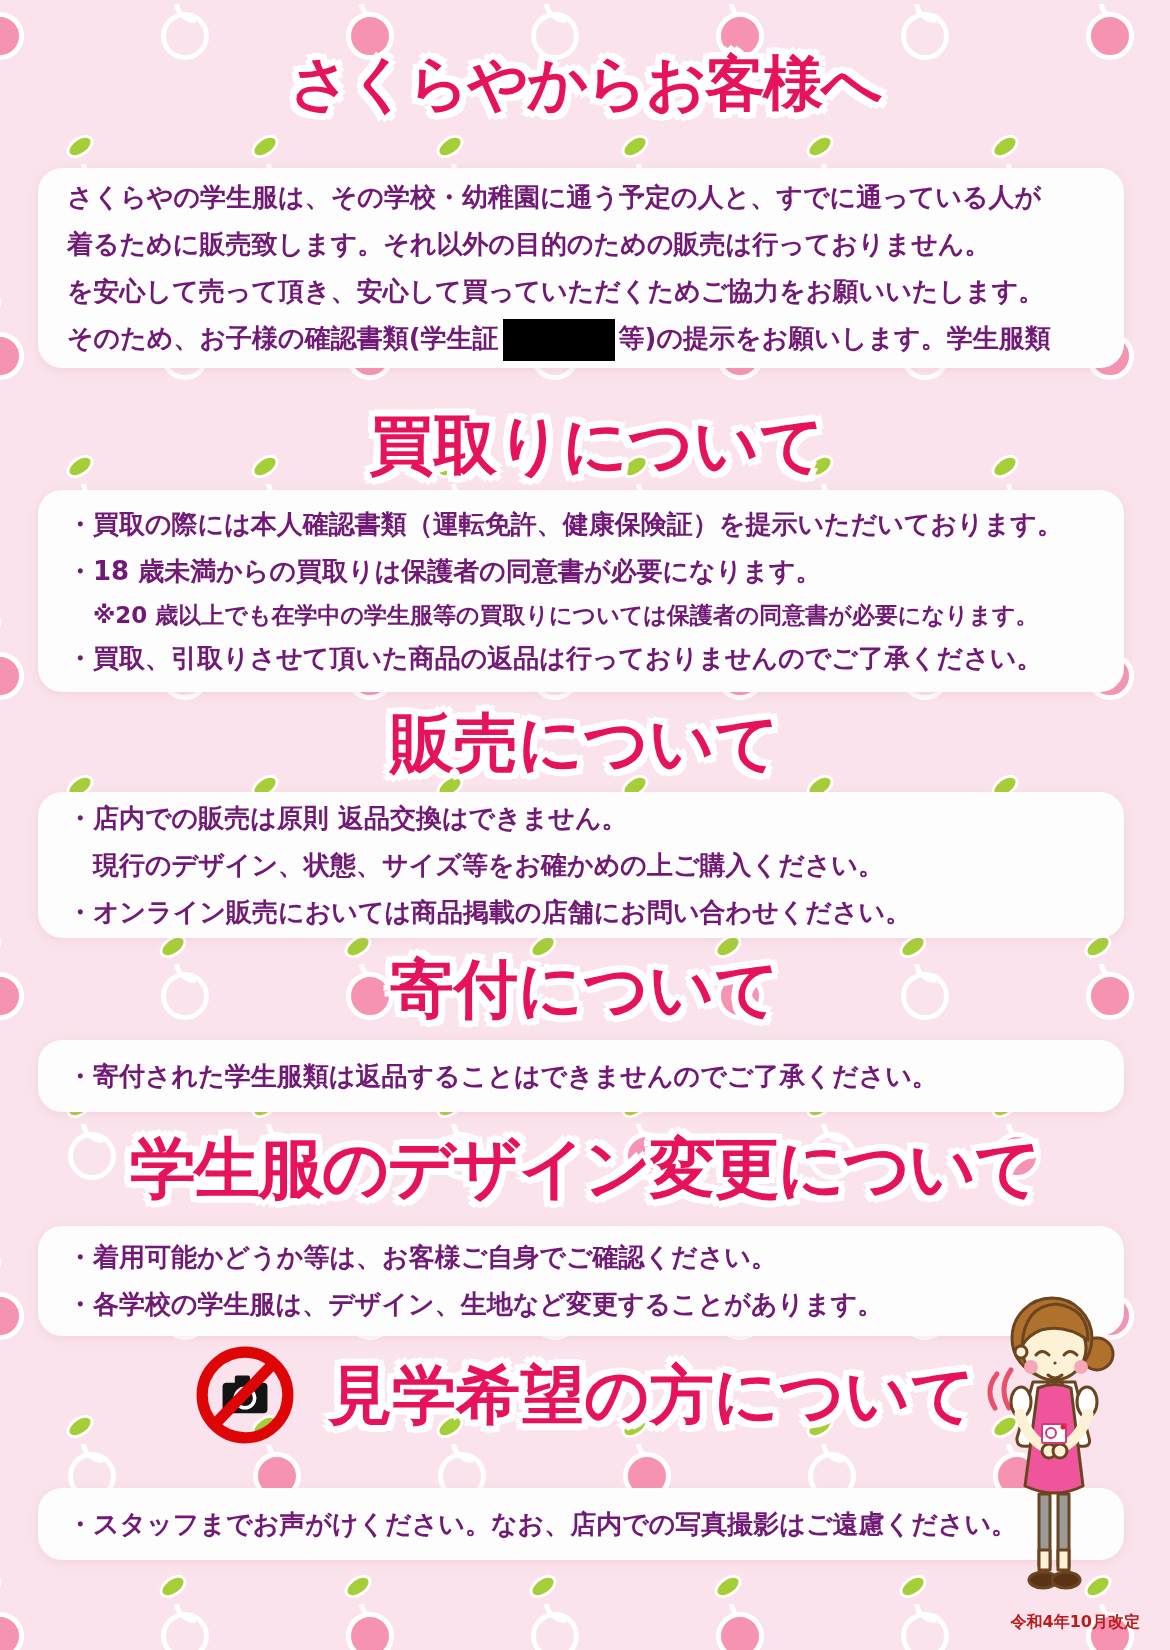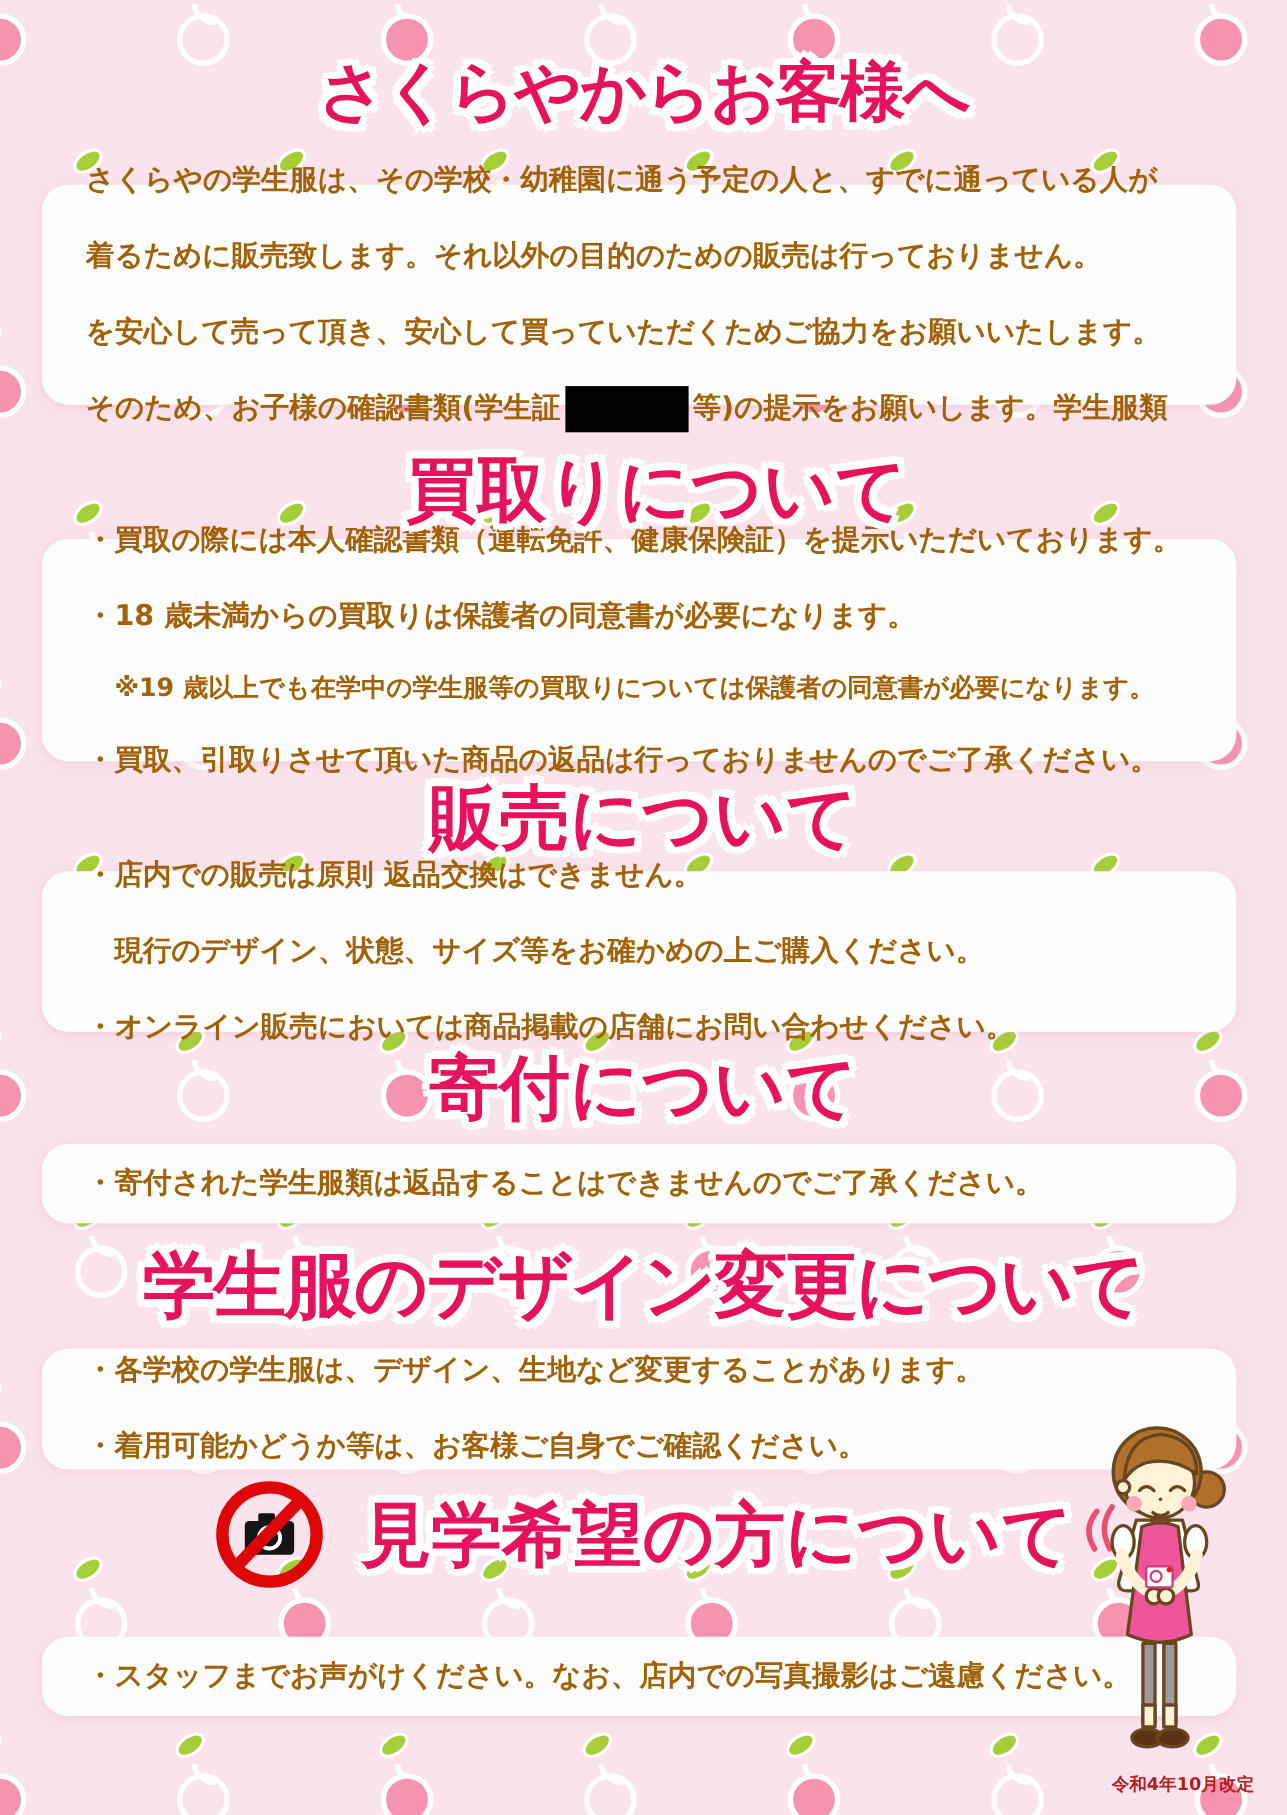--- a/index.html
+++ b/index.html
@@ -41,21 +41,21 @@
   
   .panel{position:absolute;left:38px;width:1086px;background:#fefdfe;border-radius:24px;z-index:1;
     display:flex;flex-direction:column;justify-content:center;padding:0 28px;box-sizing:border-box;
     box-shadow:0 2px 8px rgba(225,160,185,.25);}
   .intro-panel{top:168px;height:200px;}
   .kaitori-panel{top:490px;height:202px;}
   .hanbai-panel{top:792px;height:146px;}
   .kifu-panel{top:1040px;height:72px;}
   .design-panel{top:1226px;height:110px;}
   .kengaku-panel{top:1488px;height:72px;}
-  .line{margin:12px;font-size:26px;font-weight:bold;color:#a16207;line-height:45px;white-space:nowrap;}
+  .line{margin:1px;font-size:26px;font-weight:bold;color:#701a75;line-height:45px;white-space:nowrap;}
   .note{font-size:23px;padding-left:26px;line-height:38px;}
   .cont{padding-left:26px;}
   .redaction{display:inline-block;width:112px;height:42px;background:#000;
     vertical-align:middle;margin:0 4px;}
   
   .character{position:absolute;left:975px;top:1288px;width:160px;height:310px;z-index:3;}
   .revision{position:absolute;right:30px;top:1612px;font-size:16px;font-weight:bold;color:#b91c1c;z-index:3;}
 </style>
 </head>
 <body>
@@ -423,40 +423,40 @@
     <p class="line">さくらやの学生服は、その学校・幼稚園に通う予定の人と、すでに通っている人が</p>
     <p class="line">着るために販売致します。それ以外の目的のための販売は行っておりません。</p>
     <p class="line">を安心して売って頂き、安心して買っていただくためご協力をお願いいたします。</p>
     <p class="line"><span>そのため、お子様の確認書類(学生証</span><span class="redaction"></span><span>等)の提示をお願いします。学生服類</span></p>
   </section>
 
   <h2 class="sec-title t-kaitori outline-white">買取りについて</h2>
   <section class="panel kaitori-panel">
     <p class="line">・買取の際には本人確認書類（運転免許、健康保険証）を提示いただいております。</p>
     <p class="line">・18 歳未満からの買取りは保護者の同意書が必要になります。</p>
-    <p class="line note">※19 歳以上でも在学中の学生服等の買取りについては保護者の同意書が必要になります。</p>
+    <p class="line note">※20 歳以上でも在学中の学生服等の買取りについては保護者の同意書が必要になります。</p>
     <p class="line">・買取、引取りさせて頂いた商品の返品は行っておりませんのでご了承ください。</p>
   </section>
 
   <h2 class="sec-title t-hanbai outline-white">販売について</h2>
   <section class="panel hanbai-panel">
     <p class="line">・店内での販売は原則 返品交換はできません。</p>
     <p class="line cont">現行のデザイン、状態、サイズ等をお確かめの上ご購入ください。</p>
     <p class="line">・オンライン販売においては商品掲載の店舗にお問い合わせください。</p>
   </section>
 
   <h2 class="sec-title t-kifu outline-white">寄付について</h2>
   <section class="panel kifu-panel">
     <p class="line">・寄付された学生服類は返品することはできませんのでご了承ください。</p>
   </section>
 
   <h2 class="sec-title t-design outline-white">学生服のデザイン変更について</h2>
   <section class="panel design-panel">
+    <p class="line">・着用可能かどうか等は、お客様ご自身でご確認ください。</p>
     <p class="line">・各学校の学生服は、デザイン、生地など変更することがあります。</p>
-    <p class="line">・着用可能かどうか等は、お客様ご自身でご確認ください。</p>
   </section>
 
   <div class="kengaku-row">
     <span class="no-photo">
       <svg viewBox="0 0 100 100" width="102" height="102" aria-hidden="true">
         <rect x="28" y="38" width="44" height="30" rx="4" fill="#141414"></rect>
         <rect x="40" y="31" width="15" height="9" rx="2" fill="#141414"></rect>
         <circle cx="50" cy="53" r="9.5" fill="none" stroke="#fff" stroke-width="3.5"></circle>
         <circle cx="50" cy="50" r="42" fill="none" stroke="#dd0505" stroke-width="11"></circle>
         <line x1="76" y1="21" x2="22" y2="77" stroke="#dd0505" stroke-width="11"></line>

